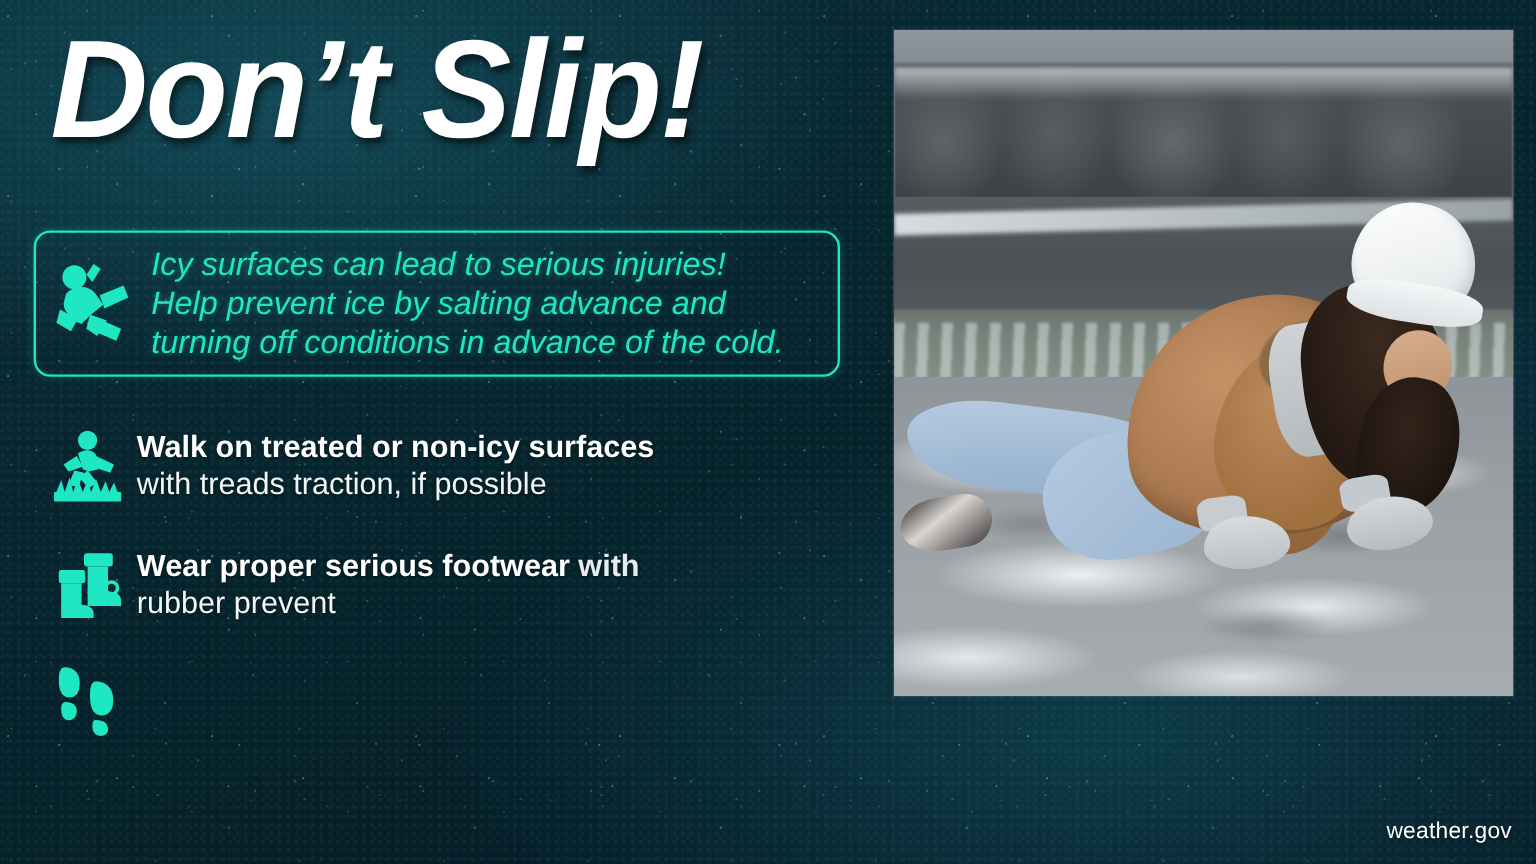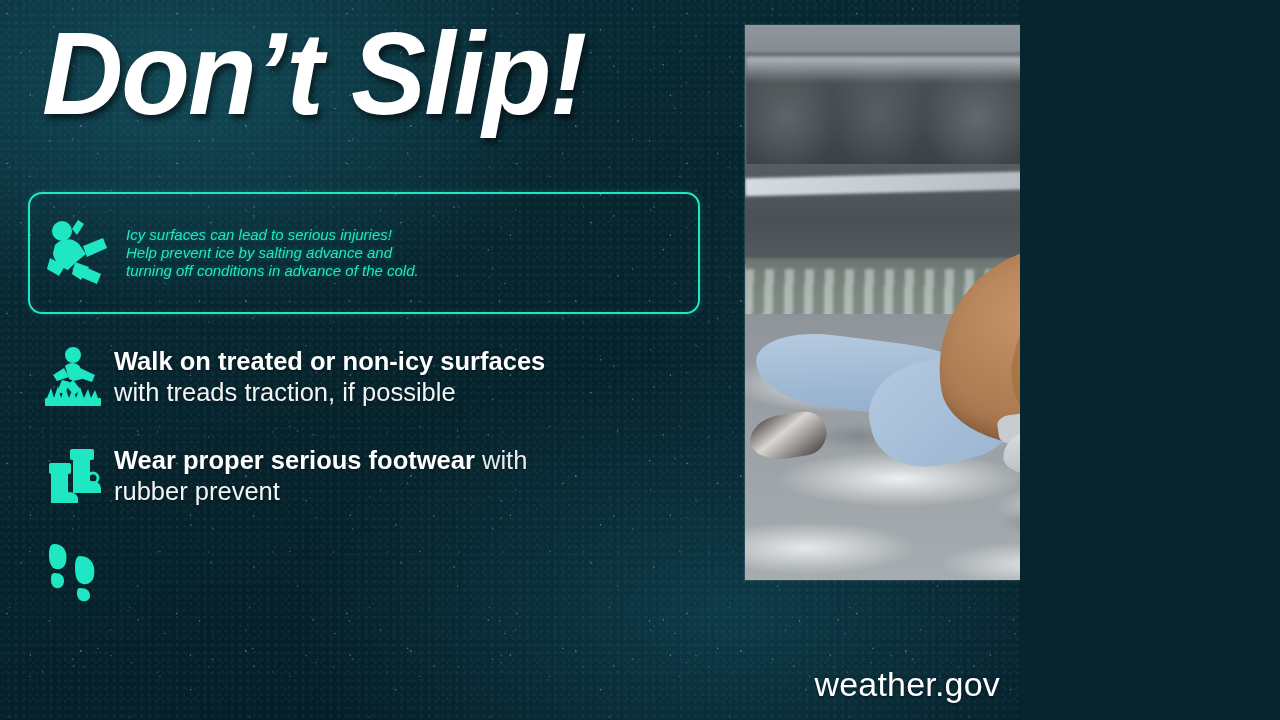--- a/index.html
+++ b/index.html
@@ -2,21 +2,21 @@
 <html><head>
 <meta charset="utf-8">
 <style>
   html,body{margin:0;padding:0;}
   body{
     width:1280px;height:720px;overflow:hidden;
     font-family:"Liberation Sans", sans-serif;
     background:#06252e;
   }
   .poster{
-    position:relative;width:1020px;height:720px;overflow:hidden;
+    position:relative;width:1280px;height:720px;overflow:hidden;
     background:
       radial-gradient(ellipse 55% 45% at 18% 12%, rgba(20,78,92,0.85) 0%, rgba(8,42,54,0.0) 70%),
       radial-gradient(ellipse 60% 50% at 72% 85%, rgba(16,66,80,0.8) 0%, rgba(6,36,46,0.0) 72%),
       radial-gradient(ellipse 45% 40% at 95% 45%, rgba(10,52,66,0.7) 0%, rgba(5,30,40,0.0) 75%),
       linear-gradient(160deg,#0a2e3a 0%, #07262f 35%, #052029 65%, #041a24 100%);
   }
   
   .speckle{
     position:absolute;inset:0;pointer-events:none;
     background-image:
@@ -72,37 +72,37 @@
     border:2.5px solid #1fe7c3;border-radius:14px;
     box-sizing:border-box;
     display:flex;align-items:center;
     box-shadow:0 0 7px rgba(31,231,195,0.22), inset 0 0 9px rgba(31,231,195,0.07);
   }
   .callout-icon{
     width:96px;flex:0 0 96px;display:flex;align-items:center;justify-content:center;
   }
   .callout-text{
     flex:1;padding-right:12px;
-    color:#1fe7c3;font-style:italic;font-size:15px;line-height:1.215;
+    color:#1fe7c3;font-style:italic;font-size:27px;line-height:1.215;
     font-family:"Liberation Sans", sans-serif;
     text-shadow:0 0 5px rgba(31,231,195,0.30);
   }
 
   
-  .tips{position:absolute;left:34px;top:344px;width:680px;}
+  .tips{position:absolute;left:34px;top:356px;width:680px;}
   .tip{display:flex;align-items:flex-start;margin-bottom:31px;}
   .tip-icon{width:80px;flex:0 0 80px;display:flex;justify-content:center;align-items:flex-start;padding-top:2px;}
   .tip-body{flex:1;padding-top:2px;}
   .tip-line{
     color:#f2f5f6;font-size:25.5px;line-height:1.22;
     font-family:"Liberation Sans", sans-serif;
     text-shadow:0 1px 3px rgba(0,0,0,0.5);
   }
   .tip-line .b{font-weight:700;color:#ffffff;}
-  .tip-line .l{font-weight:400;color:#e6ecee;}
+  .tip-line .l{font-weight:700;color:#e6ecee;}
 
   
   .photo{
     position:absolute;left:745px;top:25px;width:516px;height:555px;
     overflow:hidden;background:#8d9398;
     box-shadow:0 0 0 1px rgba(255,255,255,0.10);
   }
   .ph-sky{position:absolute;left:0;top:0;width:100%;height:8%;
     background:linear-gradient(#8f979c,#7e868c);}
   .ph-hedge{position:absolute;left:0;top:5%;width:100%;height:21%;
@@ -193,21 +193,21 @@
     background:#c6ccd0;border-radius:30%;transform:rotate(-8deg);}
   .ph-cuff2{position:absolute;left:72%;top:67%;width:8%;height:5%;
     background:#c3c9cd;border-radius:30%;transform:rotate(-10deg);}
   .ph-shoe{position:absolute;left:1%;top:70%;width:15%;height:8%;
     background:linear-gradient(150deg,#2f2c2e 0%,#d9d5d0 42%,#3a3739 100%);
     border-radius:42% 30% 30% 46%/52% 48% 52% 48%;transform:rotate(-9deg);}
 
   
   .footer{position:absolute;right:20px;bottom:16px;display:flex;align-items:center;gap:16px;}
   .weathergov{
-    color:#ffffff;font-size:34px;font-weight:400;
+    color:#ffffff;font-size:19px;font-weight:400;
     font-family:"Liberation Sans", sans-serif;
     text-shadow:0 1px 3px rgba(0,0,0,0.5);letter-spacing:0.2px;
   }
   .noaa{width:80px;height:80px;}
 </style>
 </head>
 <body>
 
 <div class="poster">
   <div class="speckle"></div>

